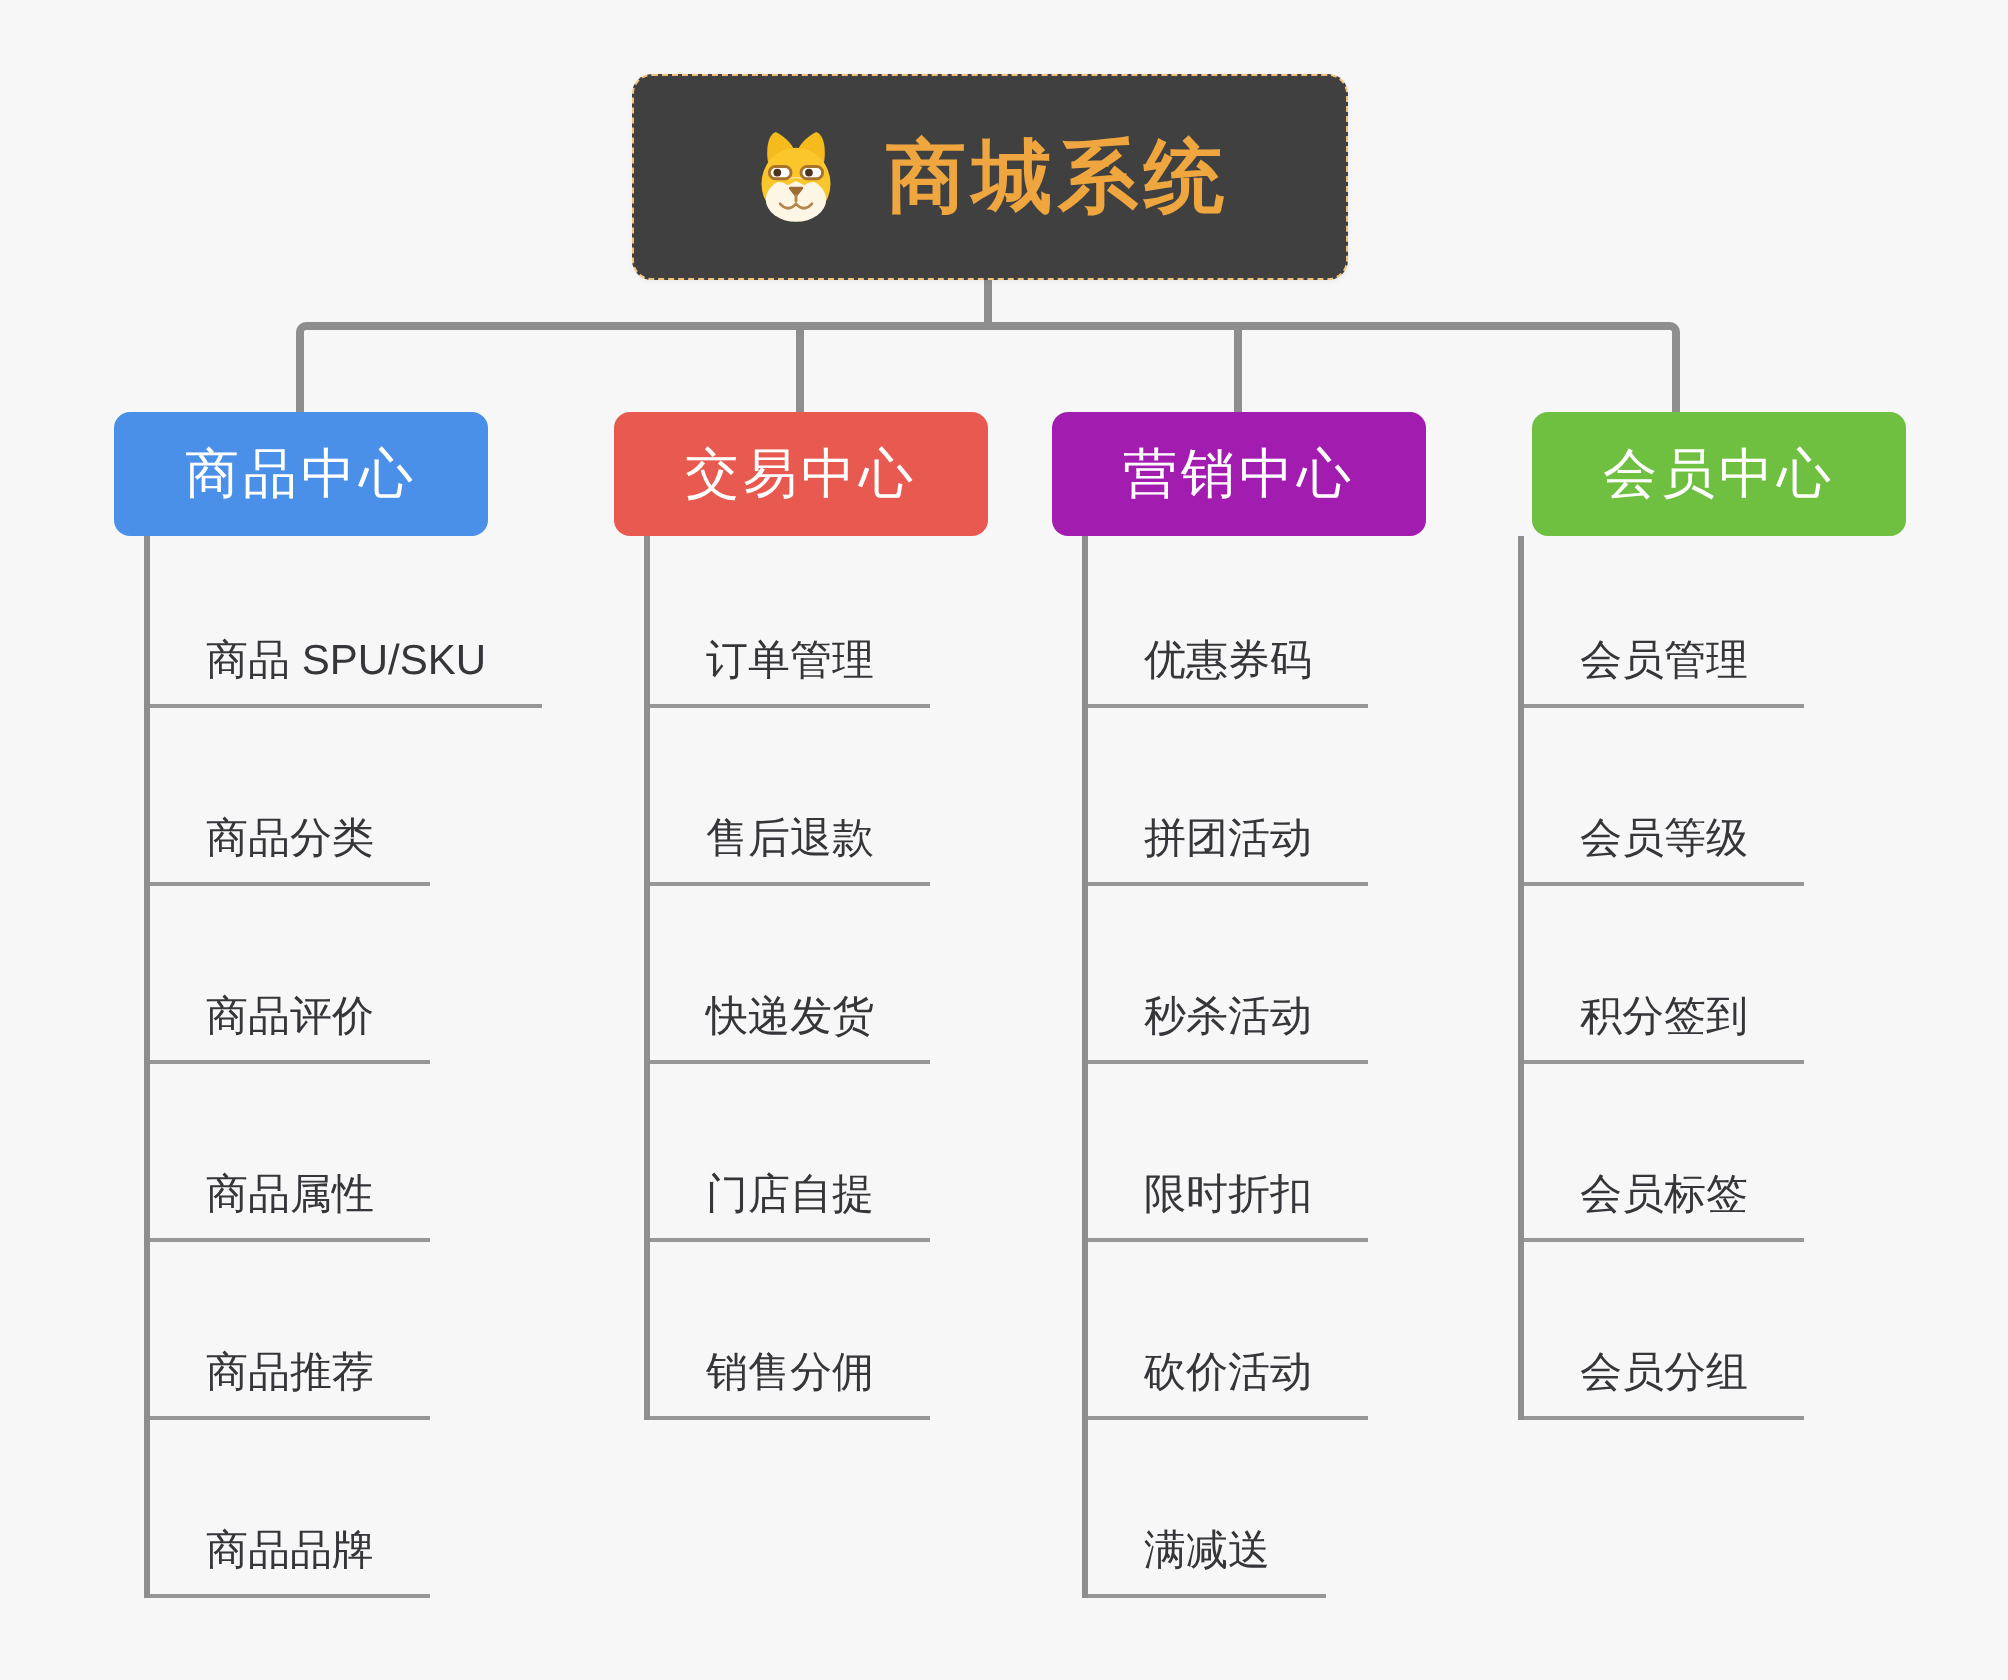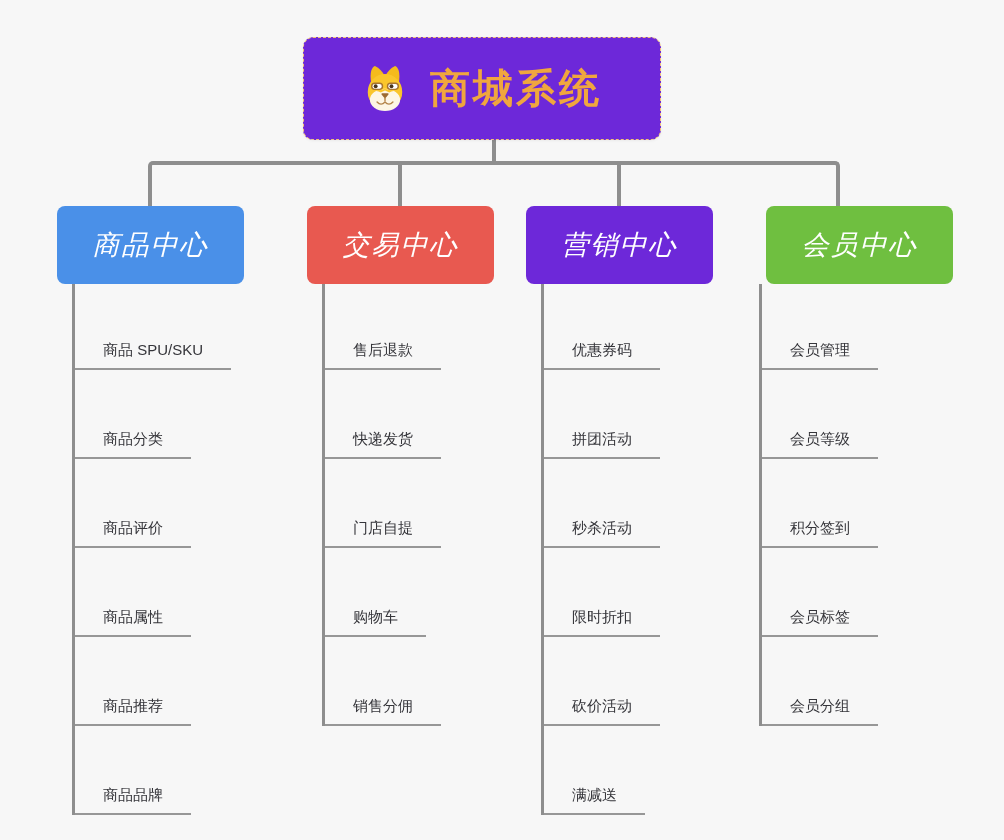--- a/index.html
+++ b/index.html
@@ -17,55 +17,55 @@
     position: absolute; left: 148px; top: 161px; width: 692px; height: 45px;
     border: 4px solid #8e8e8e; border-bottom: none;
     border-radius: 5px 5px 0 0; box-sizing: border-box;
   }
   #conn-root-drop { left: 492px; top: 139px; height: 26px; }
   #conn-stub-2 { left: 398px; top: 163px; height: 43px; }
   #conn-stub-3 { left: 617px; top: 163px; height: 43px; }
 
   
   #root-node {
-    position: absolute; left: 303px; top: 37px; width: 358px; height: 103px;
-    background: #6d28d9; border: 1.5px dashed #f1c178; border-radius: 10px;
+    position: absolute; left: 316px; top: 37px; width: 358px; height: 103px;
+    background: #404040; border: 1.5px dashed #f1c178; border-radius: 10px;
     box-sizing: border-box;
     display: flex; align-items: center; justify-content: center; gap: 22px;
     box-shadow: 0 1px 3px rgba(0,0,0,0.05);
   }
   #root-title {
     font-size: 40px; font-weight: 700; color: #f0a63e; letter-spacing: 3px;
     white-space: nowrap;
   }
   #root-icon { flex: 0 0 auto; display: block; }
 
   
   .col { position: absolute; top: 206px; width: 255px; }
   .col-0 { left: 57px; }
   .col-1 { left: 307px; }
   .col-2 { left: 526px; }
   .col-3 { left: 744px; }
   .branch-box {
-    width: 187px; height: 78px; border-radius: 8px;
+    width: 187px; height: 62px; border-radius: 8px;
     display: flex; align-items: center; justify-content: center;
     color: #ffffff; font-size: 27px; letter-spacing: 2px;
-    box-sizing: border-box; white-space: nowrap; font-style: italic;
+    box-sizing: border-box; white-space: nowrap;
   }
   .leaves {
     margin-left: 15px;
     border-left: 3px solid #8e8e8e;
   }
   .leaf { height: 89px; display: flex; align-items: flex-end; }
   .leaf:first-child { height: 86px; }
   .leaf-label {
     display: inline-block;
     border-bottom: 2.5px solid #979797;
     padding: 0 28px 8px 28px;
-    font-size: 15px; color: #35353a; white-space: nowrap;
+    font-size: 21px; color: #35353a; white-space: nowrap;
   }
 </style>
 </head>
 <body>
 
 <div class="stage">
 
   <div class="vline" id="conn-root-drop"></div>
   <div id="conn-bus"></div>
   <div class="vline" id="conn-stub-2"></div>
@@ -115,38 +115,38 @@
           </div>
           <div class="leaf">
             <span class="leaf-label">商品品牌</span>
           </div>
         </div>
       </div>
       <div class="col col-1">
         <div class="branch-box" style="background: rgb(232, 89, 80);">交易中心</div>
         <div class="leaves">
           <div class="leaf">
+            <span class="leaf-label">订单管理</span>
+          </div>
+          <div class="leaf">
             <span class="leaf-label">售后退款</span>
           </div>
           <div class="leaf">
             <span class="leaf-label">快递发货</span>
           </div>
           <div class="leaf">
             <span class="leaf-label">门店自提</span>
           </div>
           <div class="leaf">
-            <span class="leaf-label">购物车</span>
-          </div>
-          <div class="leaf">
             <span class="leaf-label">销售分佣</span>
           </div>
         </div>
       </div>
       <div class="col col-2">
-        <div class="branch-box" style="background: #6d28d9; text-align: center;">营销中心</div>
+        <div class="branch-box" style="background: #a21caf; text-align: center;">营销中心</div>
         <div class="leaves">
           <div class="leaf">
             <span class="leaf-label">优惠券码</span>
           </div>
           <div class="leaf">
             <span class="leaf-label">拼团活动</span>
           </div>
           <div class="leaf">
             <span class="leaf-label">秒杀活动</span>
           </div>

